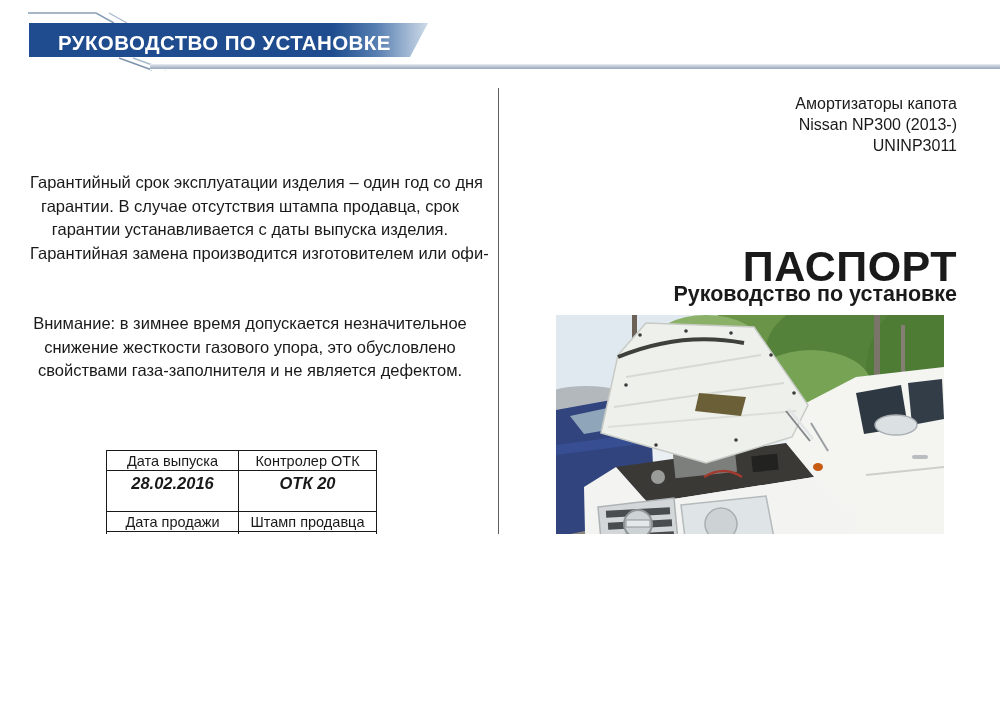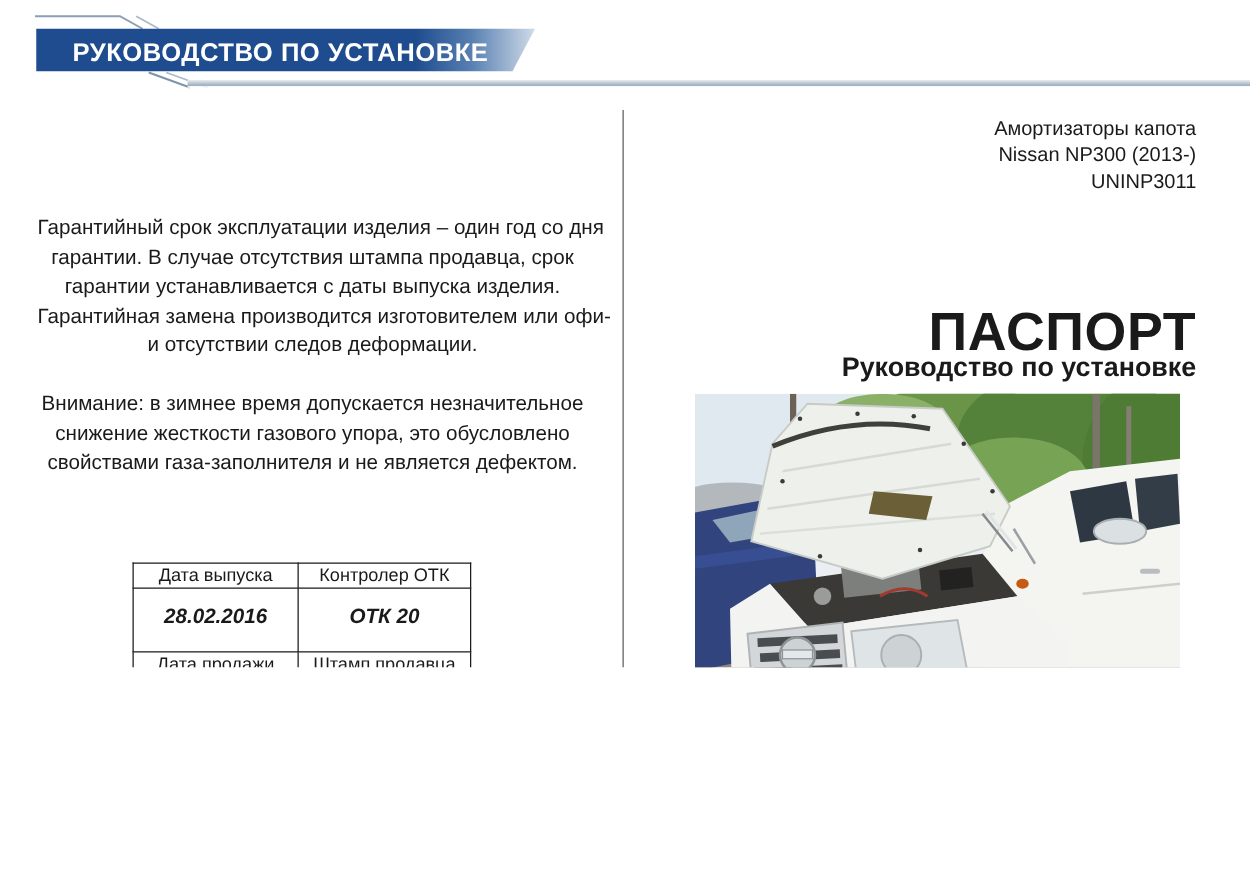--- a/index.html
+++ b/index.html
@@ -14,21 +14,21 @@
   #lh{top:115px;font-size:19px;font-weight:bold;}
   .para{line-height:23.5px;font-size:16.5px;}
   .para div{white-space:nowrap;}
   #p1{top:171px;}
   #p2{top:312px;}
   table.wtable{position:absolute;left:106px;top:450px;border-collapse:collapse;
                table-layout:fixed;text-align:center;}
   table.wtable td{border:1px solid #1a1a1a;padding:0;font-size:14.5px;vertical-align:middle;}
   td.c1{width:131px;} td.c2{width:137px;}
   tr.lblrow td{height:19px;}
-  tr.valrow td{height:37px;vertical-align:top;font-size:16.5px;font-weight:bold;font-style:italic;padding-top:13px;}
+  tr.valrow td{height:37px;vertical-align:top;font-size:16.5px;font-weight:bold;font-style:italic;padding-top:3px;}
   tr.emptyrow td{height:42px;}
   
   .rightcol{left:497px;width:460px;text-align:right;}
   #product{top:93px;font-size:16px;line-height:21px;}
   #doct{top:226px;font-size:43px;font-weight:bold;letter-spacing:.5px;margin-top:16px;}
   #docs{top:282px;font-size:21.5px;font-weight:bold;}
   #photo{left:556px;top:315px;width:388px;height:316px;}
   #vline{left:498px;top:88px;width:0;height:557px;border-left:1.5px solid #5d5d5d;}
 </style>
 </head>
@@ -64,21 +64,20 @@
   <div class="abs" id="banner-text">РУКОВОДСТВО ПО УСТАНОВКЕ</div>
 
   <div class="abs" id="vline"></div>
 
 
   <div class="abs leftcol para" id="p1">
     <div>Гарантийный срок эксплуатации изделия – один год со дня</div>
     <div>гарантии. В случае отсутствия штампа продавца, срок</div>
     <div>гарантии устанавливается с даты выпуска изделия.</div>
     <div>Гарантийная замена производится изготовителем или офи-</div>
-    <div>и отсутствии следов деформации.</div>
   </div>
 
   <div class="abs leftcol para" id="p2">
     <div>Внимание: в зимнее время допускается незначительное</div>
     <div>снижение жесткости газового упора, это обусловлено</div>
     <div>свойствами газа-заполнителя и не является дефектом.</div>
   </div>
 
   <table class="wtable">
     <tbody>

